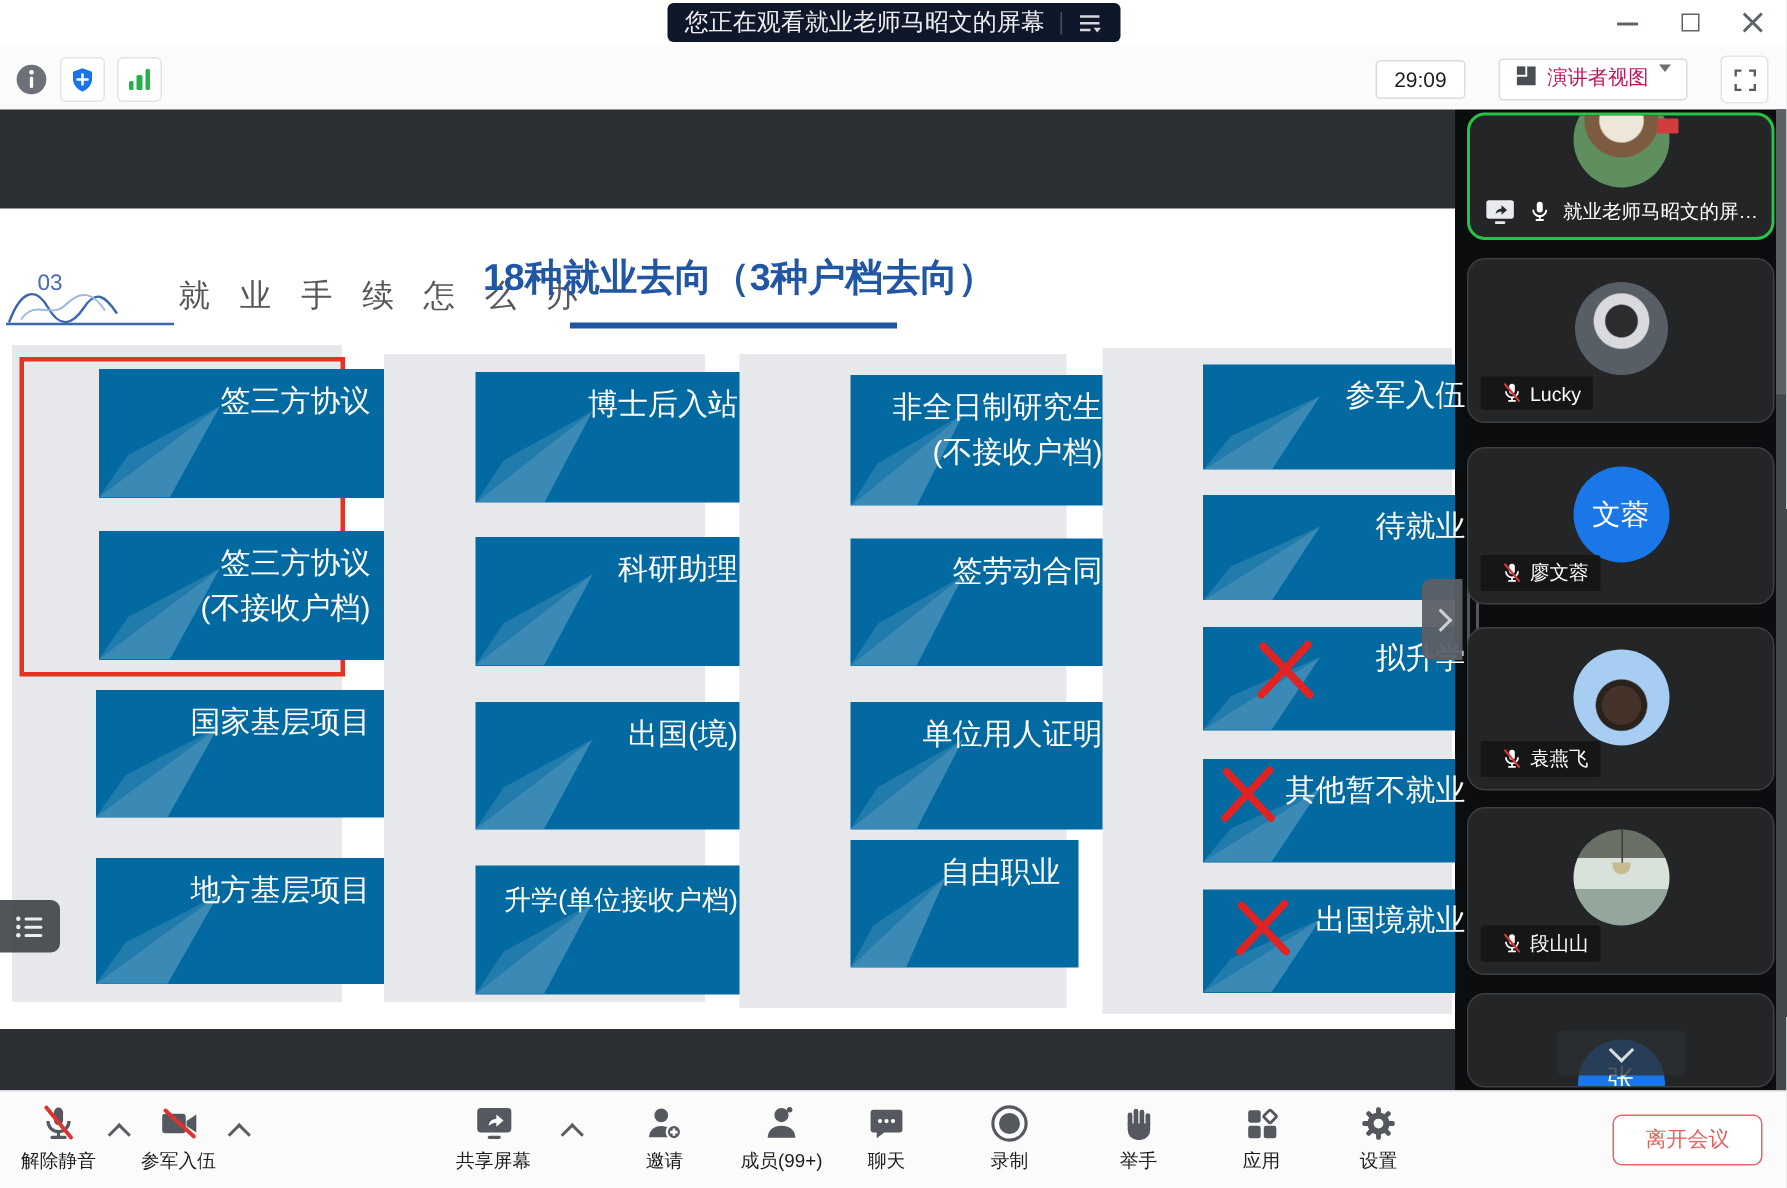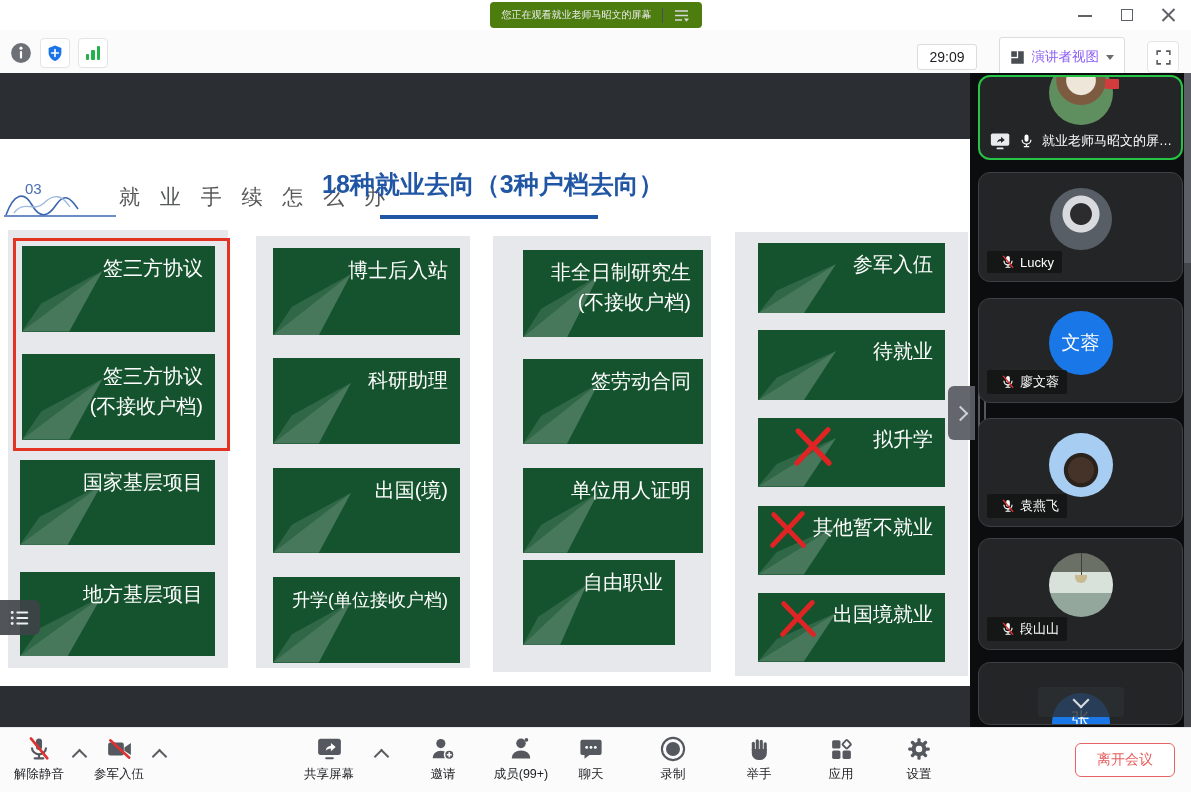--- a/index.html
+++ b/index.html
@@ -2,56 +2,56 @@
 <html><head>
 <meta charset="utf-8">
 <style>
   html,body{margin:0;padding:0;background:#dfe1e5;}
   .window{position:relative;width:1191px;height:792px;background:#fff;overflow:hidden;
           font-family:"Liberation Sans","DejaVu Sans",sans-serif;}
 
   
   .titlebar{position:absolute;top:0;left:0;right:0;height:30px;background:#fff;}
   .title-pill{position:absolute;left:50%;top:2px;transform:translateX(-50%);height:26px;
-              background:#4d7c0f;border-radius:4px;display:flex;align-items:center;gap:10px;
-              padding:0 12px;color:#ededee;font-size:10px;white-space:nowrap;}
+              background:#0f172a;border-radius:4px;display:flex;align-items:center;gap:10px;
+              padding:0 12px;color:#ededee;font-size:16px;white-space:nowrap;}
   .pill-divider{width:1px;height:15px;background:#4c5056;}
   .win-controls{position:absolute;right:14px;top:4px;display:flex;gap:26px;align-items:center;height:22px;}
   .wc{width:16px;height:16px;position:relative;cursor:default;}
   .wc-min::after{content:"";position:absolute;left:1px;right:1px;top:8px;height:2px;background:#5f6368;}
   .wc-max::after{content:"";position:absolute;left:2px;top:2px;width:10px;height:10px;border:1.8px solid #5f6368;}
   .wc-close::before,.wc-close::after{content:"";position:absolute;left:-1px;top:7px;width:17px;height:2px;background:#5f6368;}
   .wc-close::before{transform:rotate(45deg);} .wc-close::after{transform:rotate(-45deg);}
 
   
   .topbar{position:absolute;top:30px;left:0;right:0;height:43px;background:#fbfbfc;}
   .top-left{position:absolute;left:10px;top:8px;display:flex;gap:8px;align-items:center;}
   .icon-btn{width:28px;height:28px;border:1px solid #e3e4e8;border-radius:4px;background:#fff;
             display:flex;align-items:center;justify-content:center;}
   .top-right{position:absolute;right:12px;top:7px;display:flex;gap:22px;align-items:center;}
   .timer-box{border:1px solid #dcdce0;border-radius:3px;background:#fff;padding:4px 11px;
              font-size:14px;color:#1c1d20;}
   .view-btn{border:1px solid #dcdce0;border-radius:3px;background:#fff;padding:3px 10px;
-            display:flex;align-items:center;gap:7px;font-size:13.5px;color:#8b5cf6;height:40px;box-sizing:border-box;}
+            display:flex;align-items:flex-start;gap:7px;font-size:13.5px;color:#be185d;height:28px;box-sizing:border-box;}
   .caret-down{width:0;height:0;border-left:4.5px solid transparent;border-right:4.5px solid transparent;
               border-top:5.5px solid #6a6d72;}
   .sigbars{display:flex;align-items:flex-end;gap:2px;height:14px;}
   .sigbars span{width:3.5px;background:#21b24b;border-radius:1px;display:block;}
 
   
   .share{position:absolute;top:73px;left:0;width:970px;height:654px;background:#2b2e33;}
   .slide{position:absolute;top:66px;left:0;width:970px;height:547px;background:#fff;}
 
   .sec-num{position:absolute;left:25px;top:41px;font-size:15px;color:#4a6cb3;}
   .sec-heading{position:absolute;left:119px;top:44px;font-size:21px;color:#565758;letter-spacing:7px;}
   .slide-title{position:absolute;left:322px;top:29px;font-size:25px;font-weight:bold;color:#2156a5;}
   .title-underline{position:absolute;left:380px;top:76px;width:218px;height:4px;background:#2156a5;}
 
   .panel{position:absolute;background:#e7e8ec;}
-  .pbox{position:absolute;background:#14532d;overflow:hidden;}
+  .pbox{position:absolute;background:#0369a1;overflow:hidden;margin-left:44px;}
   .plane{position:absolute;left:0;bottom:0;width:72%;height:82%;}
   .blabel{position:absolute;top:7px;left:6px;right:12px;color:#fff;text-align:right;
           font-size:20px;line-height:1.5;white-space:nowrap;z-index:2;}
   .blabel.small{font-size:18px;top:10px;}
   .redgroup{position:absolute;border:3px solid #e23323;}
   .xmark{position:absolute;z-index:3;}
 
   
   .float-list{position:absolute;left:0;top:600px;width:40px;height:35px;background:rgba(62,66,72,.9);
               border-radius:0 6px 6px 0;display:flex;align-items:center;justify-content:center;z-index:6;}

